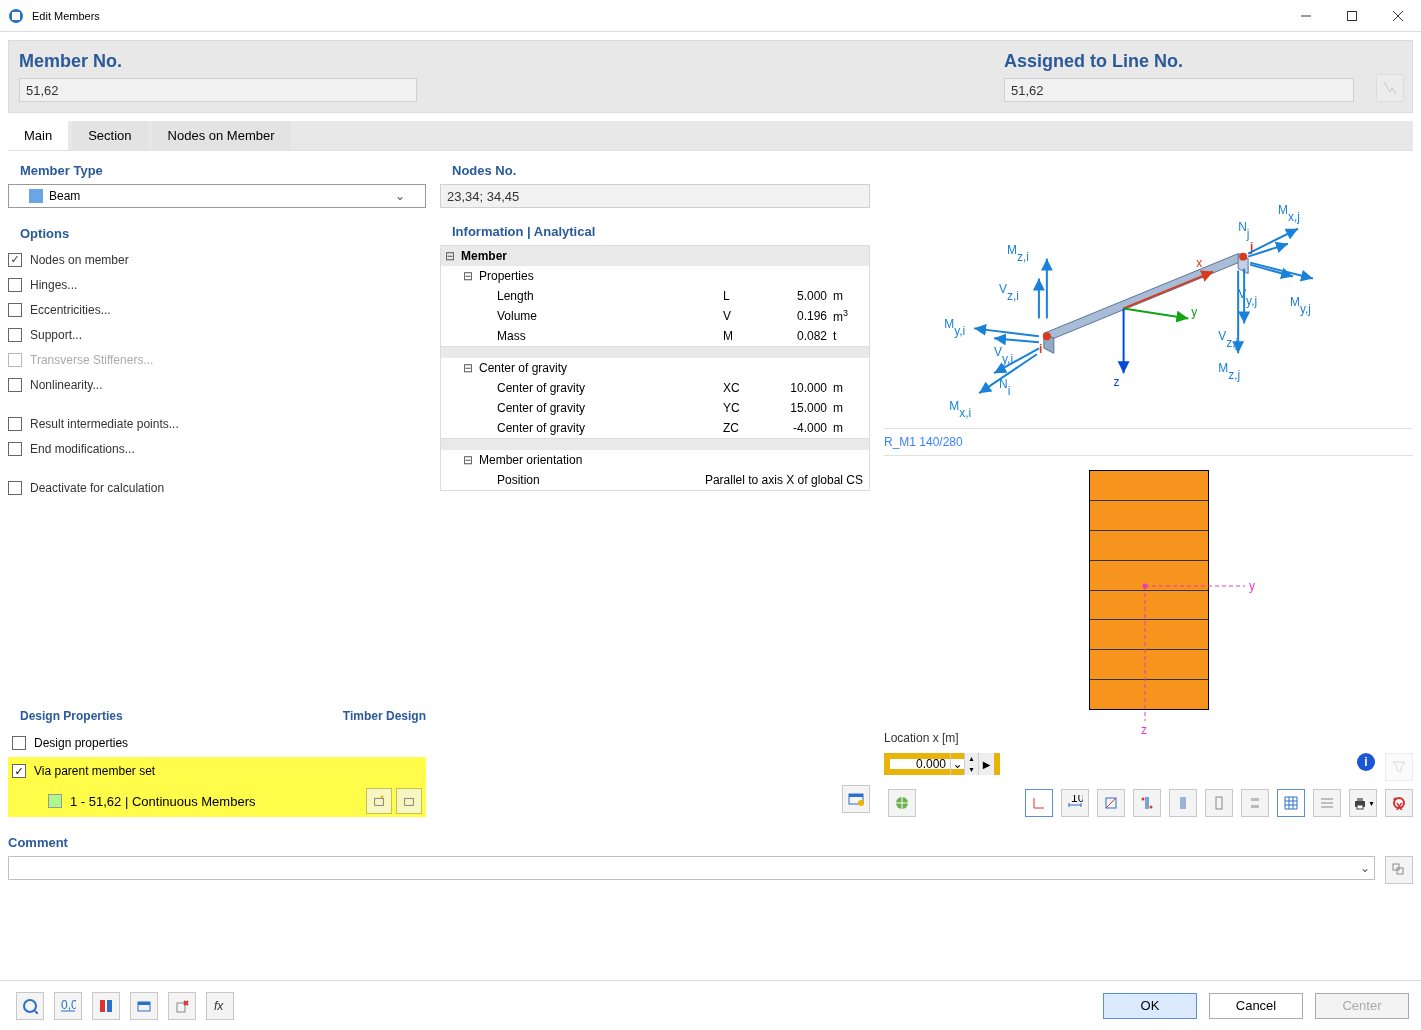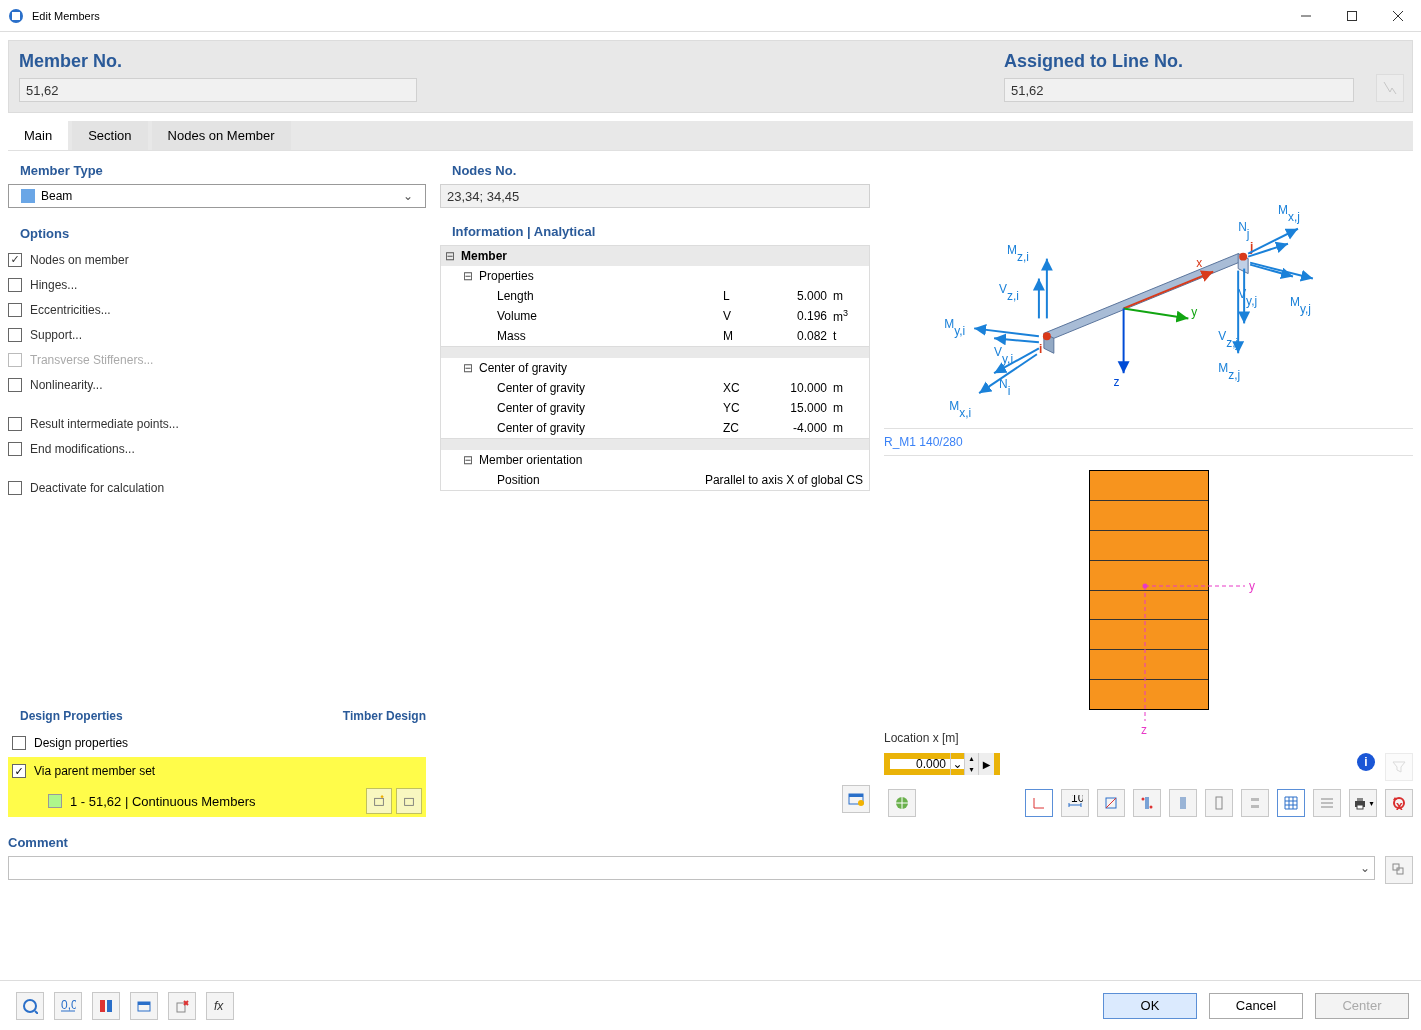--- a/index.html
+++ b/index.html
@@ -32,21 +32,21 @@
 
 .main { display:flex; gap: 14px; padding: 8px; }
 .left { width: 418px; display:flex; flex-direction:column; }
 .mid  { width: 430px; display:flex; flex-direction:column; }
 .right{ flex:1; display:flex; flex-direction:column; }
 
 .panel-h { color:#2a5a99; font-weight:600; font-size:13px; padding: 4px 0 6px; margin-left: 12px; }
 .panel { border-bottom: none; }
 
 
-.select { display:flex; align-items:center; border:1px solid #999; background:#fff; height:24px; padding: 0 12px; }
+.select { display:flex; align-items:center; border:1px solid #999; background:#fff; height:24px; padding: 0 20px; }
 .select .swatch { width:14px; height:14px; background:#6aa6e6; margin-right:6px; }
 .select .val { flex:1; }
 .select .caret { color:#555; }
 
 
 .opts { margin-top:14px; }
 .opt { display:flex; align-items:center; height:25px; font-size:13px; color:#333; gap:8px; }
 .opt.disabled { color:#aaa; }
 .cb { width:14px; height:14px; border:1px solid #666; display:flex; align-items:center; justify-content:center; font-size:11px; background:#fff; }
 .opt.disabled .cb { border-color:#bbb; }

